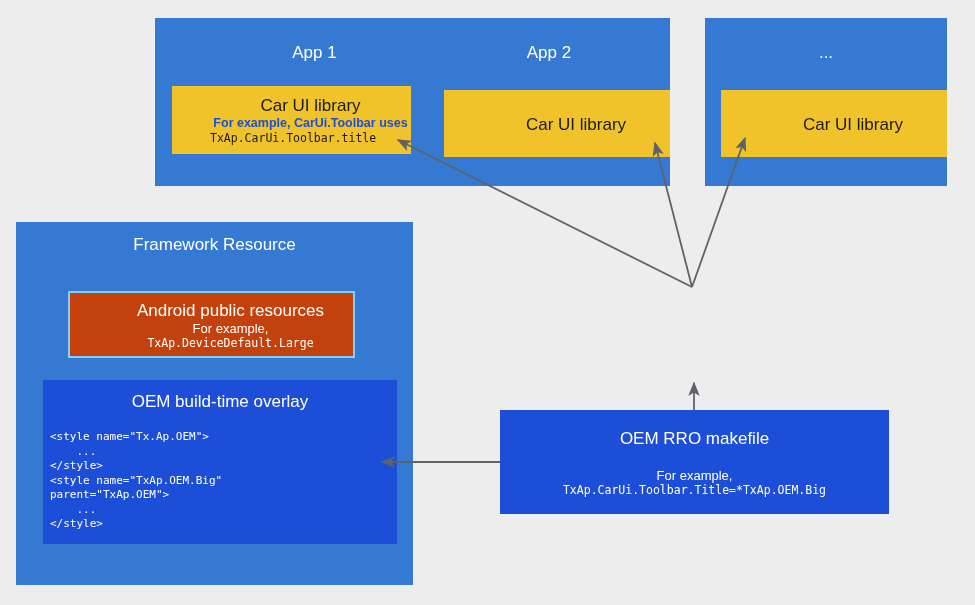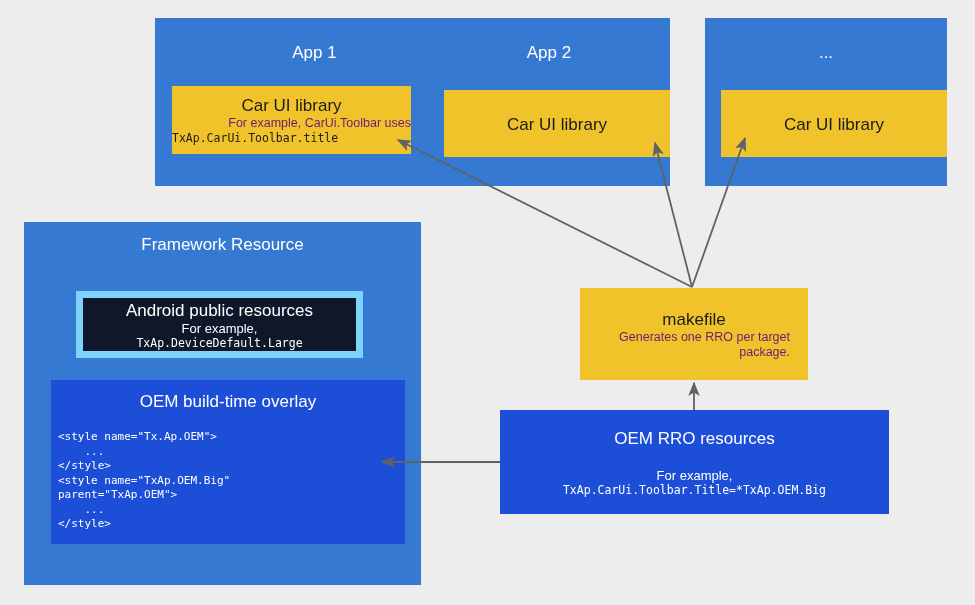--- a/index.html
+++ b/index.html
@@ -23,46 +23,47 @@
     background: #3579d3;
   }
   .yellow {
     background: #f0c32b;
   }
   .green {
     background: #1d4ed8;
     padding-left: 17px;
   }
   .outlined {
-    background: #0f172a;
-    border: 7px solid #7dd3fc;
+    background: #c2410c;
+    border: 2px solid #7dd3fc;
   }
   .ttl-white {
     color: #ffffff;
     text-align: center;
     font-size: 17px;
     line-height: 21px;
   }
   .ttl-dark {
     color: #1b1b1b;
     text-align: center;
     font-size: 17px;
     line-height: 21px;
   }
   .sub-white {
     color: #ffffff;
     text-align: center;
     font-size: 13px;
     line-height: 15px;
   }
   .sub-dark {
-    color: #701a75;
-    text-align: right;
+    color: #1d4ed8;
+    text-align: center;
     font-size: 12.5px;
     line-height: 15px;
+    font-weight: bold;
   }
   .mono-white {
     color: #ffffff;
     text-align: center;
     font-family: "DejaVu Sans Mono", "Liberation Mono", monospace;
     font-size: 11.5px;
     line-height: 14px;
   }
   .mono-dark {
     color: #1b1b1b;
@@ -83,20 +84,21 @@
     position: absolute;
     left: 0;
     right: 0;
   }
   .center-stack {
     position: absolute;
     left: 0;
     right: 0;
     top: 50%;
     transform: translateY(-50%);
+    padding-left: 38px;
   }
   #arrows {
     position: absolute;
     left: 0;
     top: 0;
     width: 975px;
     height: 605px;
     pointer-events: none;
   }
 </style>
@@ -127,21 +129,21 @@
 
   <div class="box blue" style="left:705px; top:18px; width:242px; height:168px;">
     <div class="hdr ttl-white" style="top:24px;">...</div>
     <div class="box yellow" style="left:16px; top:72px; width:226px; height:67px;">
       <div class="center-stack">
         <div class="ttl-dark">Car UI library</div>
       </div>
     </div>
   </div>
 
-  <div class="box blue" style="left:24px; top:222px; width:397px; height:363px;">
+  <div class="box blue" style="left:16px; top:222px; width:397px; height:363px;">
     <div class="hdr ttl-white" style="top:12px;">Framework Resource</div>
 
     <div class="box outlined" style="left:52px; top:69px; width:287px; height:67px;">
       <div class="center-stack">
         <div class="ttl-white">Android public resources</div>
         <div class="sub-white">For example,</div>
         <div class="mono-white">TxAp.DeviceDefault.Large</div>
       </div>
     </div>
 
@@ -150,29 +152,23 @@
       <div class="code-white" style="position:absolute; left:7px; top:50px;">&lt;style name="Tx.Ap.OEM"&gt;
     ...
 &lt;/style&gt;
 &lt;style name="TxAp.OEM.Big"
 parent="TxAp.OEM"&gt;
     ...
 &lt;/style&gt;</div>
     </div>
   </div>
 
-  <div class="box yellow" style="left:580px; top:288px; width:228px; height:92px;">
-    <div class="center-stack">
-      <div class="ttl-dark">makefile</div>
-      <div class="sub-dark" style="padding:0 18px;">Generates one RRO per target package.</div>
-    </div>
-  </div>
 
   <div class="box green" style="left:500px; top:410px; width:389px; height:104px;">
-    <div class="hdr ttl-white" style="top:18px;">OEM RRO resources</div>
+    <div class="hdr ttl-white" style="top:18px;">OEM RRO makefile</div>
     <div class="hdr" style="top:58px;">
       <div class="sub-white">For example,</div>
       <div class="mono-white">TxAp.CarUi.Toolbar.Title=*TxAp.OEM.Big</div>
     </div>
   </div>
 
   <svg id="arrows" viewBox="0 0 975 605" xmlns="http://www.w3.org/2000/svg">
     <defs>
       <marker id="ah" markerWidth="9" markerHeight="9" refX="7.2" refY="3.2" orient="auto" markerUnits="strokeWidth">
         <path d="M0,0 L8,3.2 L0,6.4 L1.9,3.2 Z" fill="#5f6368"></path>

